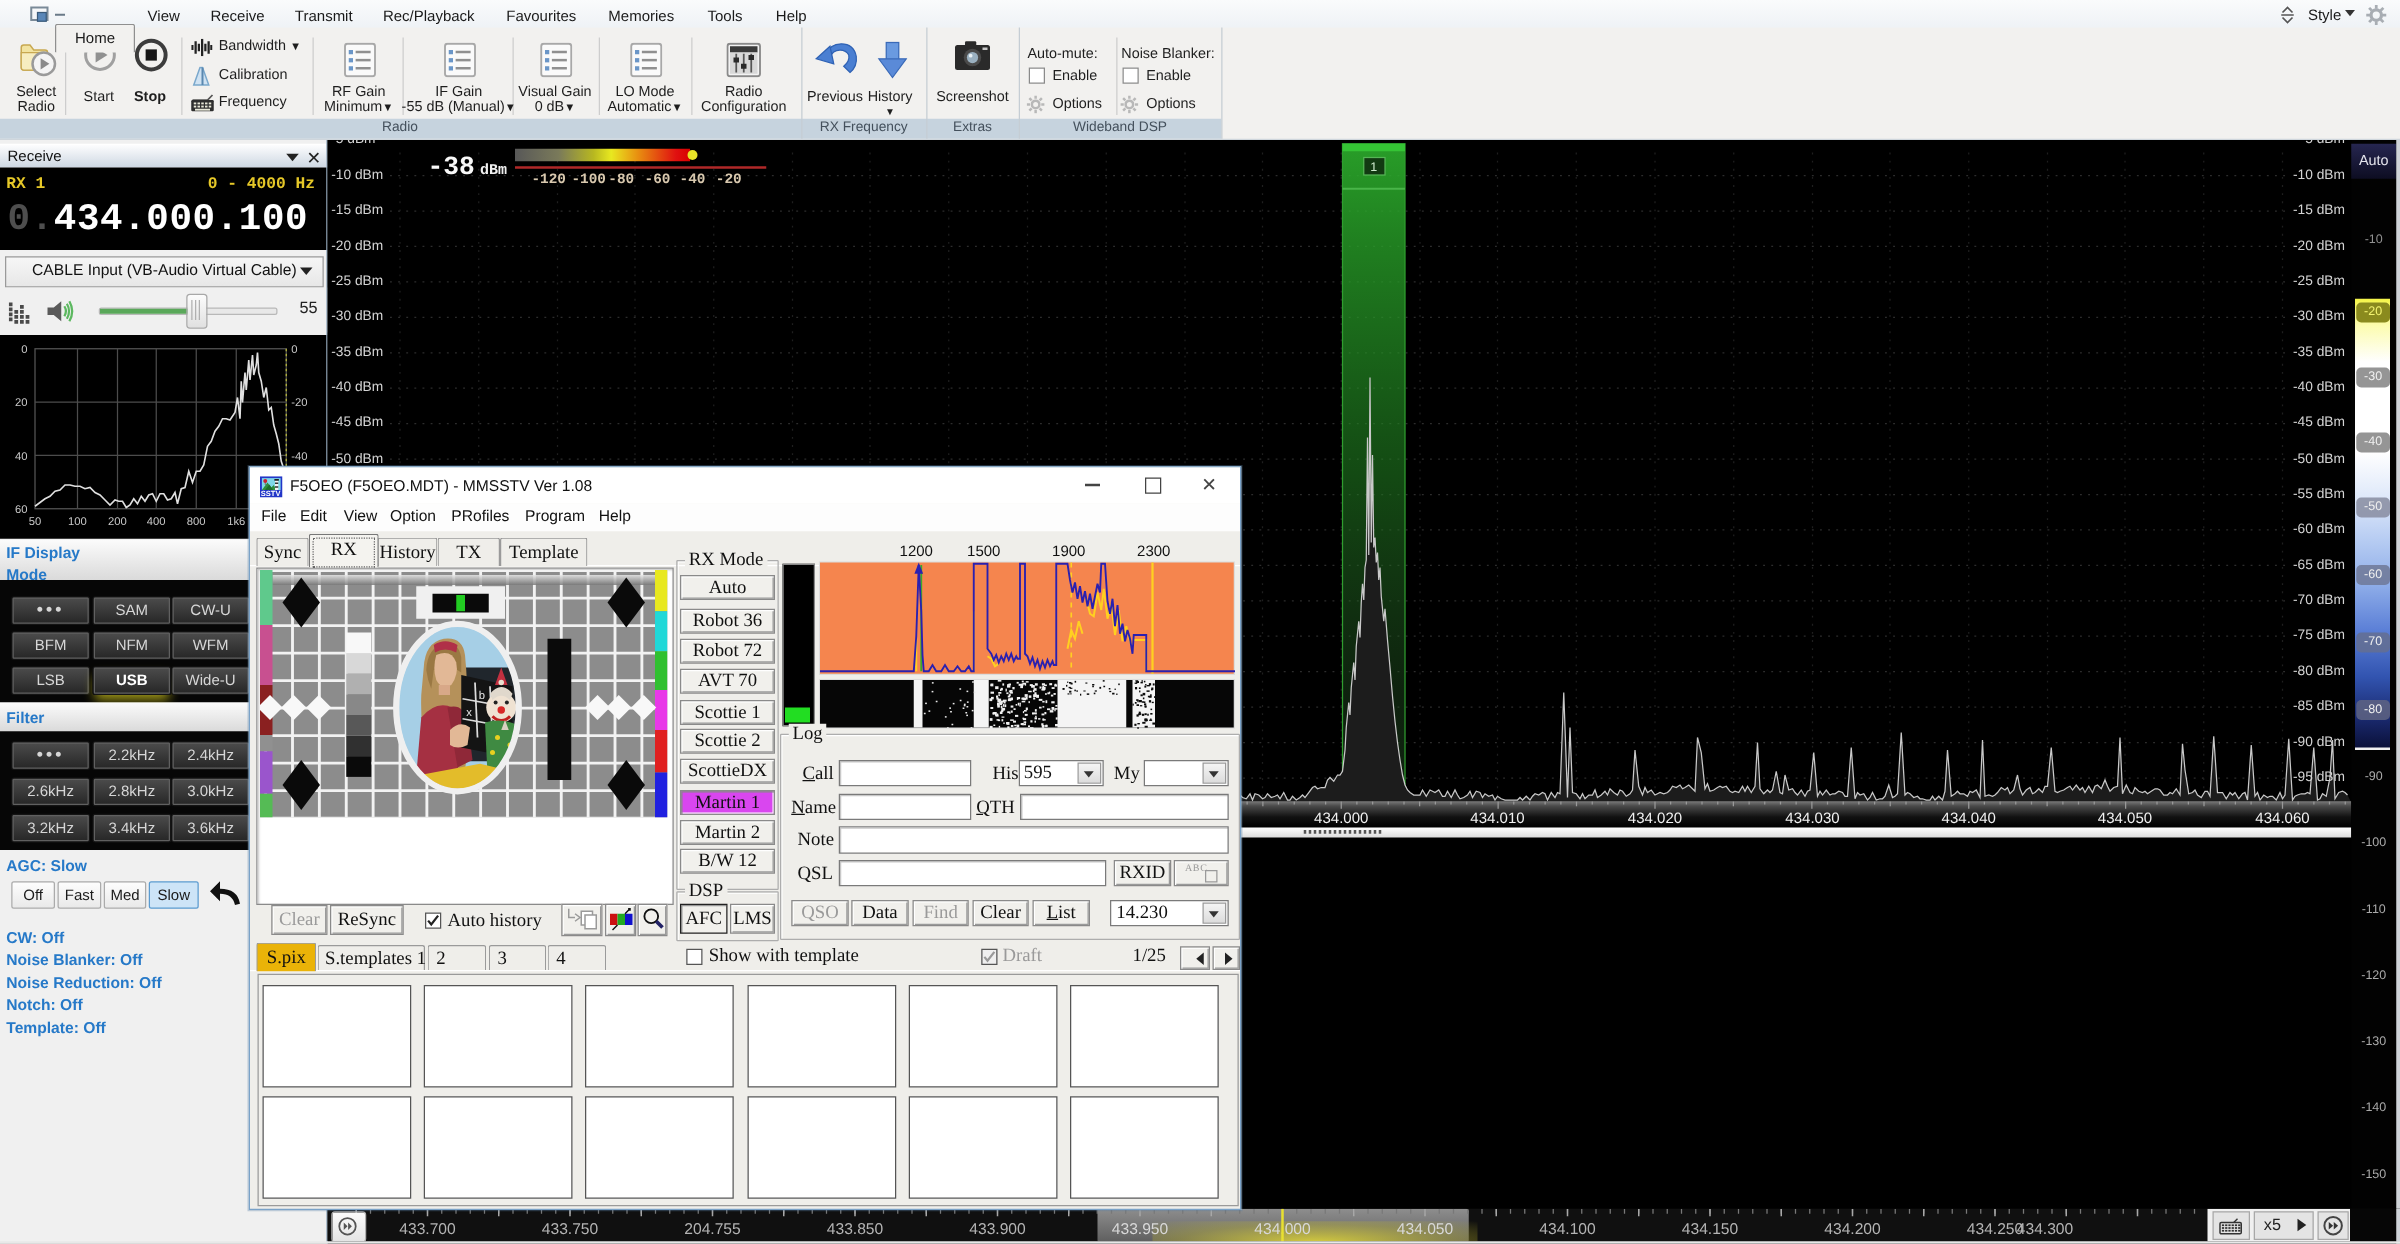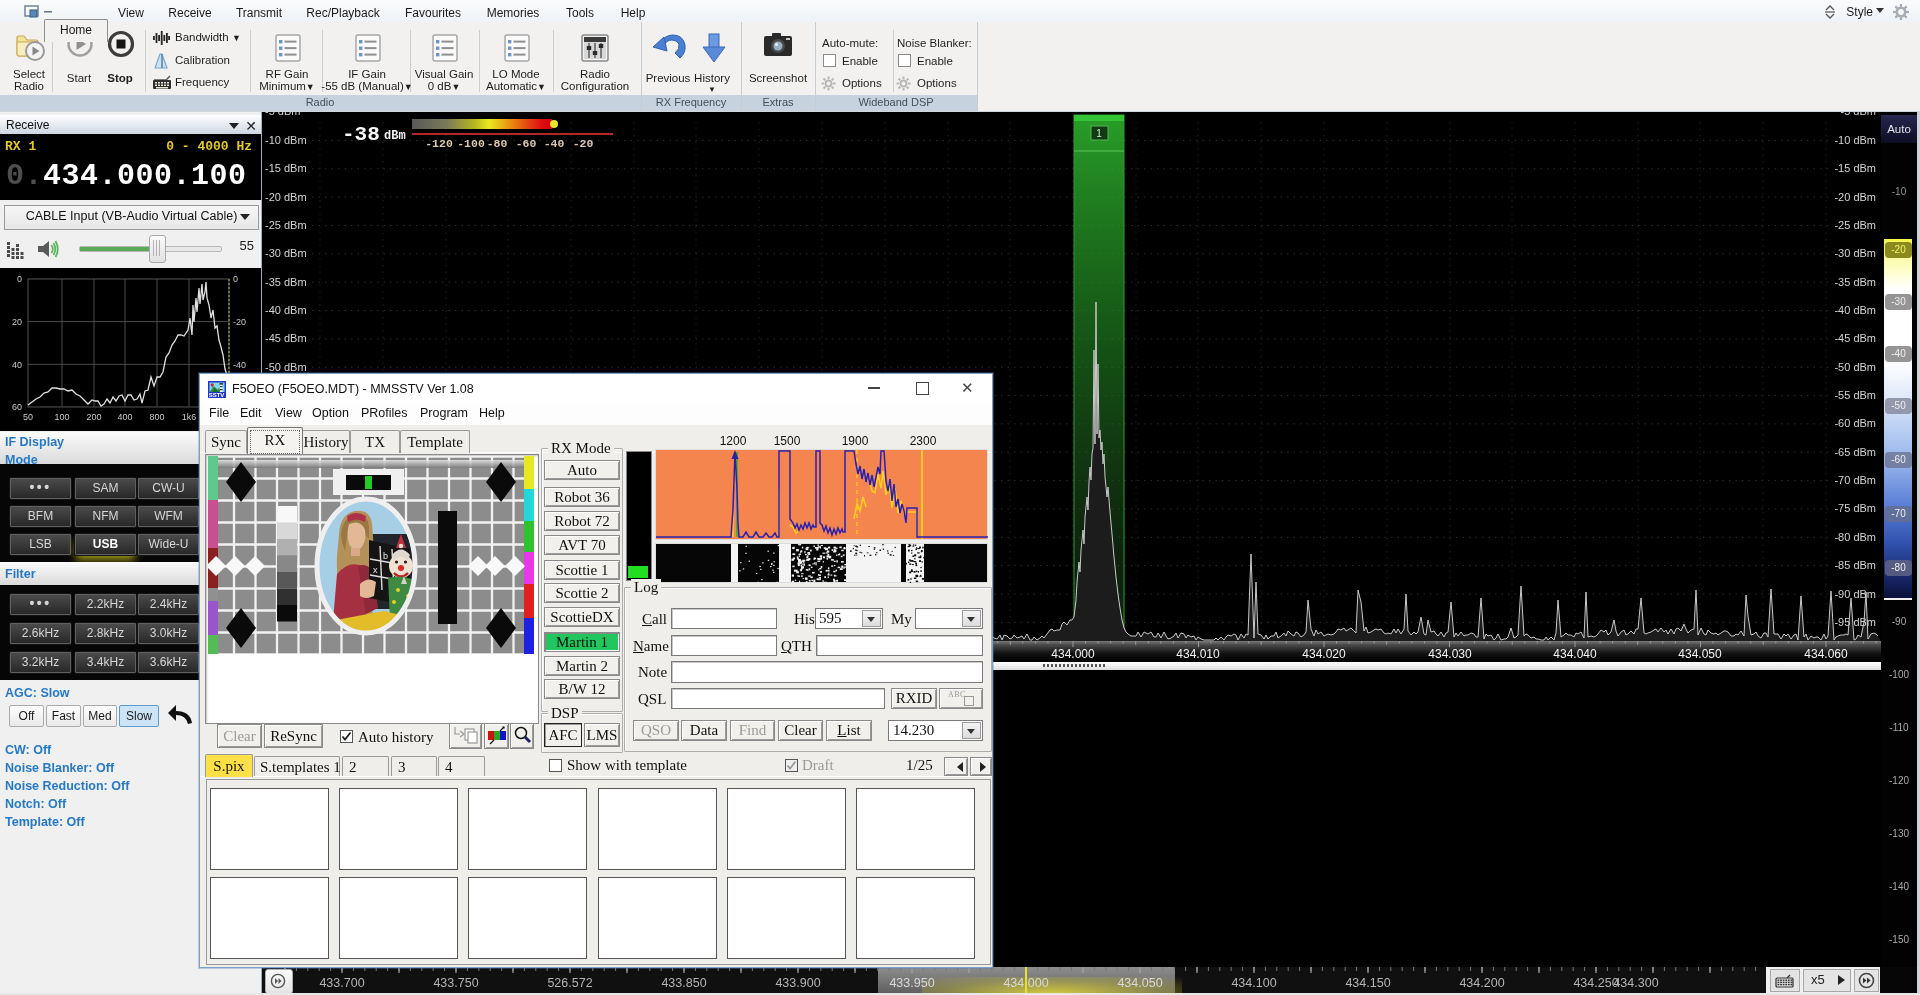--- a/index.html
+++ b/index.html
@@ -887,21 +887,21 @@
           <line x1="1163.0" y1="0" x2="1163.0" y2="6"></line>
           <line x1="1220.0" y1="0" x2="1220.0" y2="6"></line>
           <line x1="1277.0" y1="0" x2="1277.0" y2="6"></line>
           <line x1="1334.0" y1="0" x2="1334.0" y2="6"></line>
           <line x1="1391.0" y1="0" x2="1391.0" y2="6"></line>
           <line x1="1448.0" y1="0" x2="1448.0" y2="6"></line>
         </g>
       </svg>
 <div class="bfl" style="left:80px;color:#b4b4b4">433.700</div>
 <div class="bfl" style="left:194px;color:#b4b4b4">433.750</div>
-<div class="bfl" style="left:308px;color:#b4b4b4">526.572</div>
+<div class="bfl" style="left:308px;color:#b4b4b4">204.755</div>
 <div class="bfl" style="left:422px;color:#b4b4b4">433.850</div>
 <div class="bfl" style="left:536px;color:#b4b4b4">433.900</div>
 <div class="bfl" style="left:650px;color:#d8d8d8">433.950</div>
 <div class="bfl" style="left:764px;color:#d8d8d8">434.000</div>
 <div class="bfl" style="left:878px;color:#d8d8d8">434.050</div>
 <div class="bfl" style="left:992px;color:#b4b4b4">434.100</div>
 <div class="bfl" style="left:1106px;color:#b4b4b4">434.150</div>
 <div class="bfl" style="left:1220px;color:#b4b4b4">434.200</div>
 <div class="bfl" style="left:1334px;color:#b4b4b4">434.250</div>
 <div class="bfl" style="left:1374px;color:#b4b4b4">434.300</div>
@@ -1127,21 +1127,21 @@
 <div class="gbox" style="left:341px;top:74px;width:80px;height:262px">
         <div class="gboxlab">RX Mode</div>
       </div>
 <div class="mbtn" style="left:344px;top:86px;width:76px;height:20px;line-height:18px;">Auto</div>
 <div class="mbtn" style="left:344px;top:113px;width:76px;height:20px;line-height:18px;">Robot 36</div>
 <div class="mbtn" style="left:344px;top:137px;width:76px;height:20px;line-height:18px;">Robot 72</div>
 <div class="mbtn" style="left:344px;top:161px;width:76px;height:20px;line-height:18px;">AVT 70</div>
 <div class="mbtn" style="left:344px;top:186px;width:76px;height:20px;line-height:18px;">Scottie 1</div>
 <div class="mbtn" style="left:344px;top:209px;width:76px;height:20px;line-height:18px;">Scottie 2</div>
 <div class="mbtn" style="left:344px;top:233px;width:76px;height:20px;line-height:18px;">ScottieDX</div>
-<div class="mbtn" style="left:344px;top:258px;width:76px;height:20px;line-height:18px;box-shadow:inset 1px 1px 0 #888, inset -1px -1px 0 #fff;background:#22c55e;">Martin 1</div>
+<div class="mbtn" style="left:344px;top:258px;width:76px;height:20px;line-height:18px;box-shadow:inset 1px 1px 0 #888, inset -1px -1px 0 #fff;background:#d946ef;">Martin 1</div>
 <div class="mbtn" style="left:344px;top:282px;width:76px;height:20px;line-height:18px;">Martin 2</div>
 <div class="mbtn" style="left:344px;top:305px;width:76px;height:20px;line-height:18px;">B/W 12</div>
 <div class="gbox" style="left:341px;top:339px;width:80px;height:38px">
         <div class="gboxlab">DSP</div>
       </div>
 <div class="mbtn" style="left:344px;top:349px;width:38px;height:24px;line-height:22px;border:1.5px solid #222;box-shadow:inset 1px 1px 0 #999">AFC</div>
 <div class="mbtn" style="left:384px;top:349px;width:36px;height:24px;line-height:22px">LMS</div>
 <div class="abs" style="left:426px;top:77px;width:24px;height:128px;background:#000;border:1px solid #888"></div>
 <div class="abs" style="left:428px;top:192px;width:20px;height:12px;background:#22dd22"></div>
 <div class="abs" style="left:513px;top:60px;width:40px;text-align:center;font-size:12px;color:#111">1200</div>
@@ -1493,21 +1493,21 @@
 <div class="mbtn" style="left:433px;top:346px;width:46px;height:21px;line-height:19px;color:#9a9a9a;">QSO</div>
 <div class="mbtn" style="left:481px;top:346px;width:46px;height:21px;line-height:19px;">Data</div>
 <div class="mbtn" style="left:530px;top:346px;width:45px;height:21px;line-height:19px;color:#9a9a9a;">Find</div>
 <div class="mbtn" style="left:578px;top:346px;width:45px;height:21px;line-height:19px;">Clear</div>
 <div class="mbtn" style="left:626px;top:346px;width:46px;height:21px;line-height:19px;"><u>L</u>ist</div>
 <div class="combo" style="left:688px;top:346px;width:95px;height:21px">
         <span class="slab" style="left:4px;top:1px">14.230</span>
         <div class="cbtn"></div>
       </div>
 <div class="abs" style="left:0px;top:402px;width:792px;height:1px;background:#fff"></div>
-<div class="mtab" style="left:5px;top:380px;width:46px;height:22px;line-height:22px;background:#fde047;z-index:2">S.pix</div>
+<div class="mtab" style="left:5px;top:380px;width:46px;height:22px;line-height:22px;background:#eab308;z-index:2">S.pix</div>
 <div class="mtab" style="left:54px;top:382px;width:86px;height:20px;line-height:20px;text-align:left;padding-left:5px;box-sizing:border-box;white-space:nowrap">S.templates 1</div>
 <div class="mtab" style="left:142px;top:382px;width:47px;height:20px;line-height:20px;text-align:left;padding-left:6px;box-sizing:border-box">2</div>
 <div class="mtab" style="left:191px;top:382px;width:46px;height:20px;line-height:20px;text-align:left;padding-left:6px;box-sizing:border-box">3</div>
 <div class="mtab" style="left:238px;top:382px;width:47px;height:20px;line-height:20px;text-align:left;padding-left:6px;box-sizing:border-box">4</div>
 <div class="ckbox" style="left:349px;top:385px"></div>
 <div class="slab" style="left:367px;top:383px">Show with template</div>
 <div class="ckbox" style="left:585px;top:385px;background:#efefef"></div>
 <svg class="abs" style="left:586px;top:386px" width="11" height="11" viewBox="0 0 11 11">
         <path d="M1.5 5.5 L4 8.5 L9.5 1.5" fill="none" stroke="#9a9a9a" stroke-width="1.8"></path>
       </svg>

